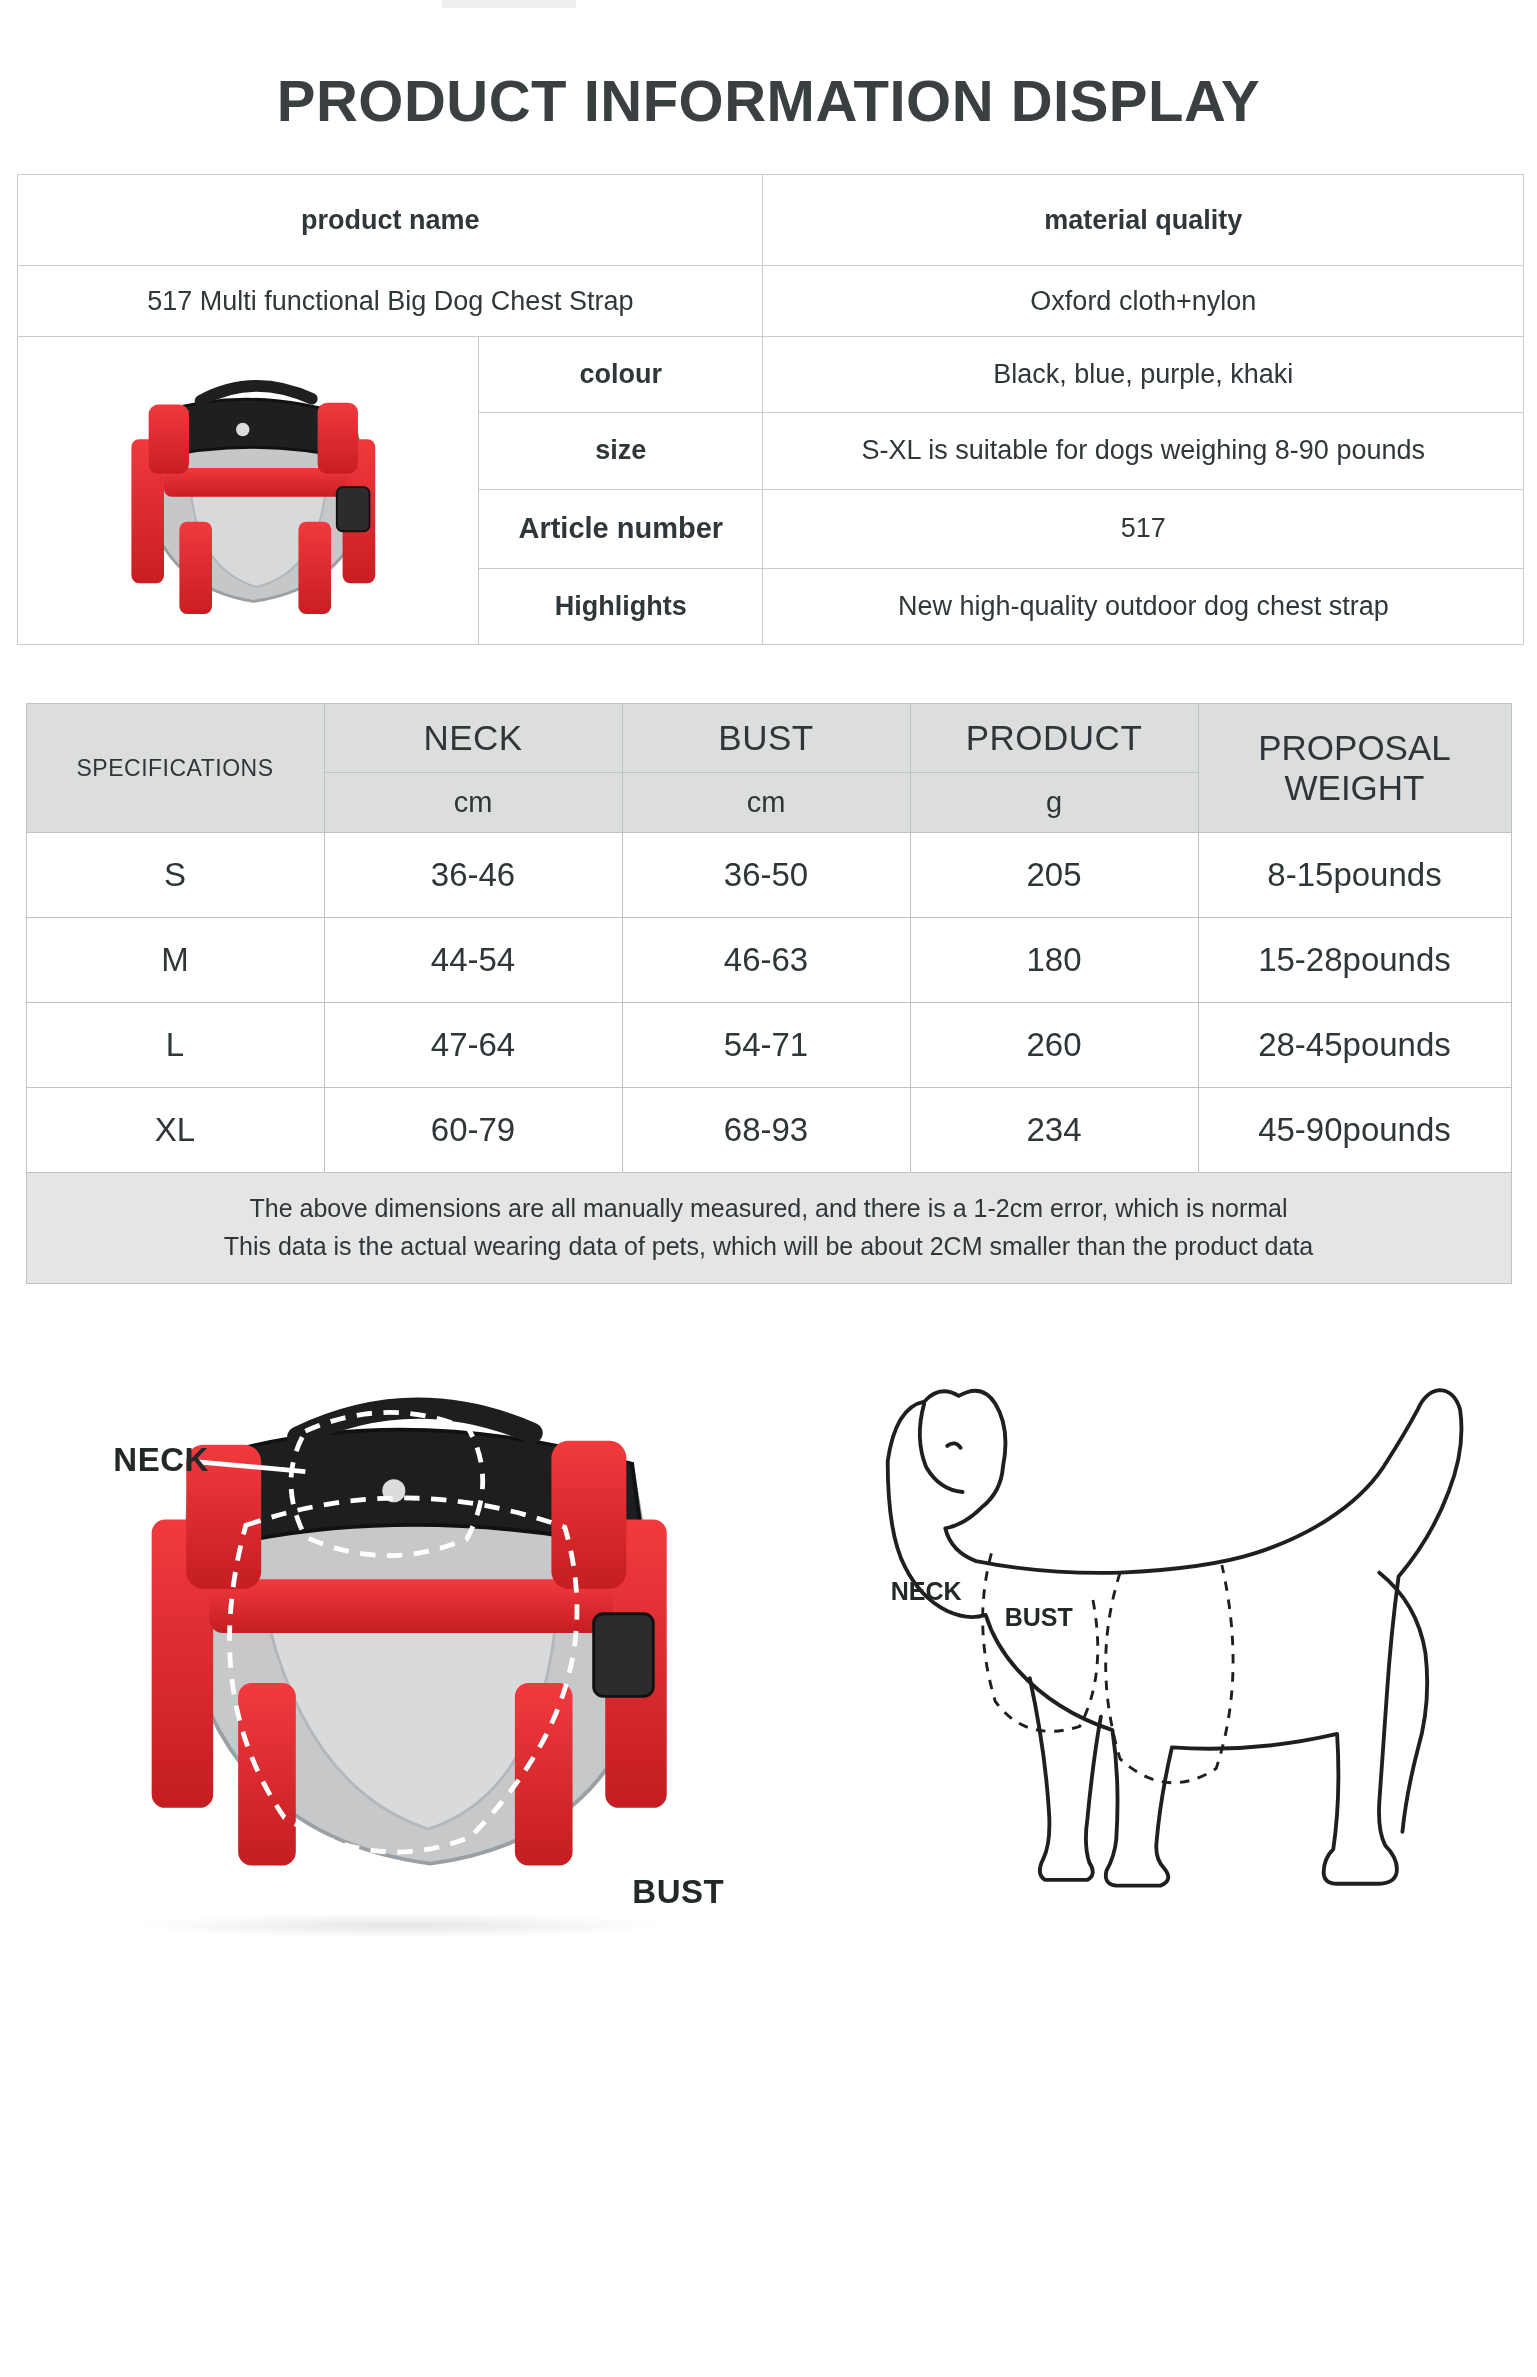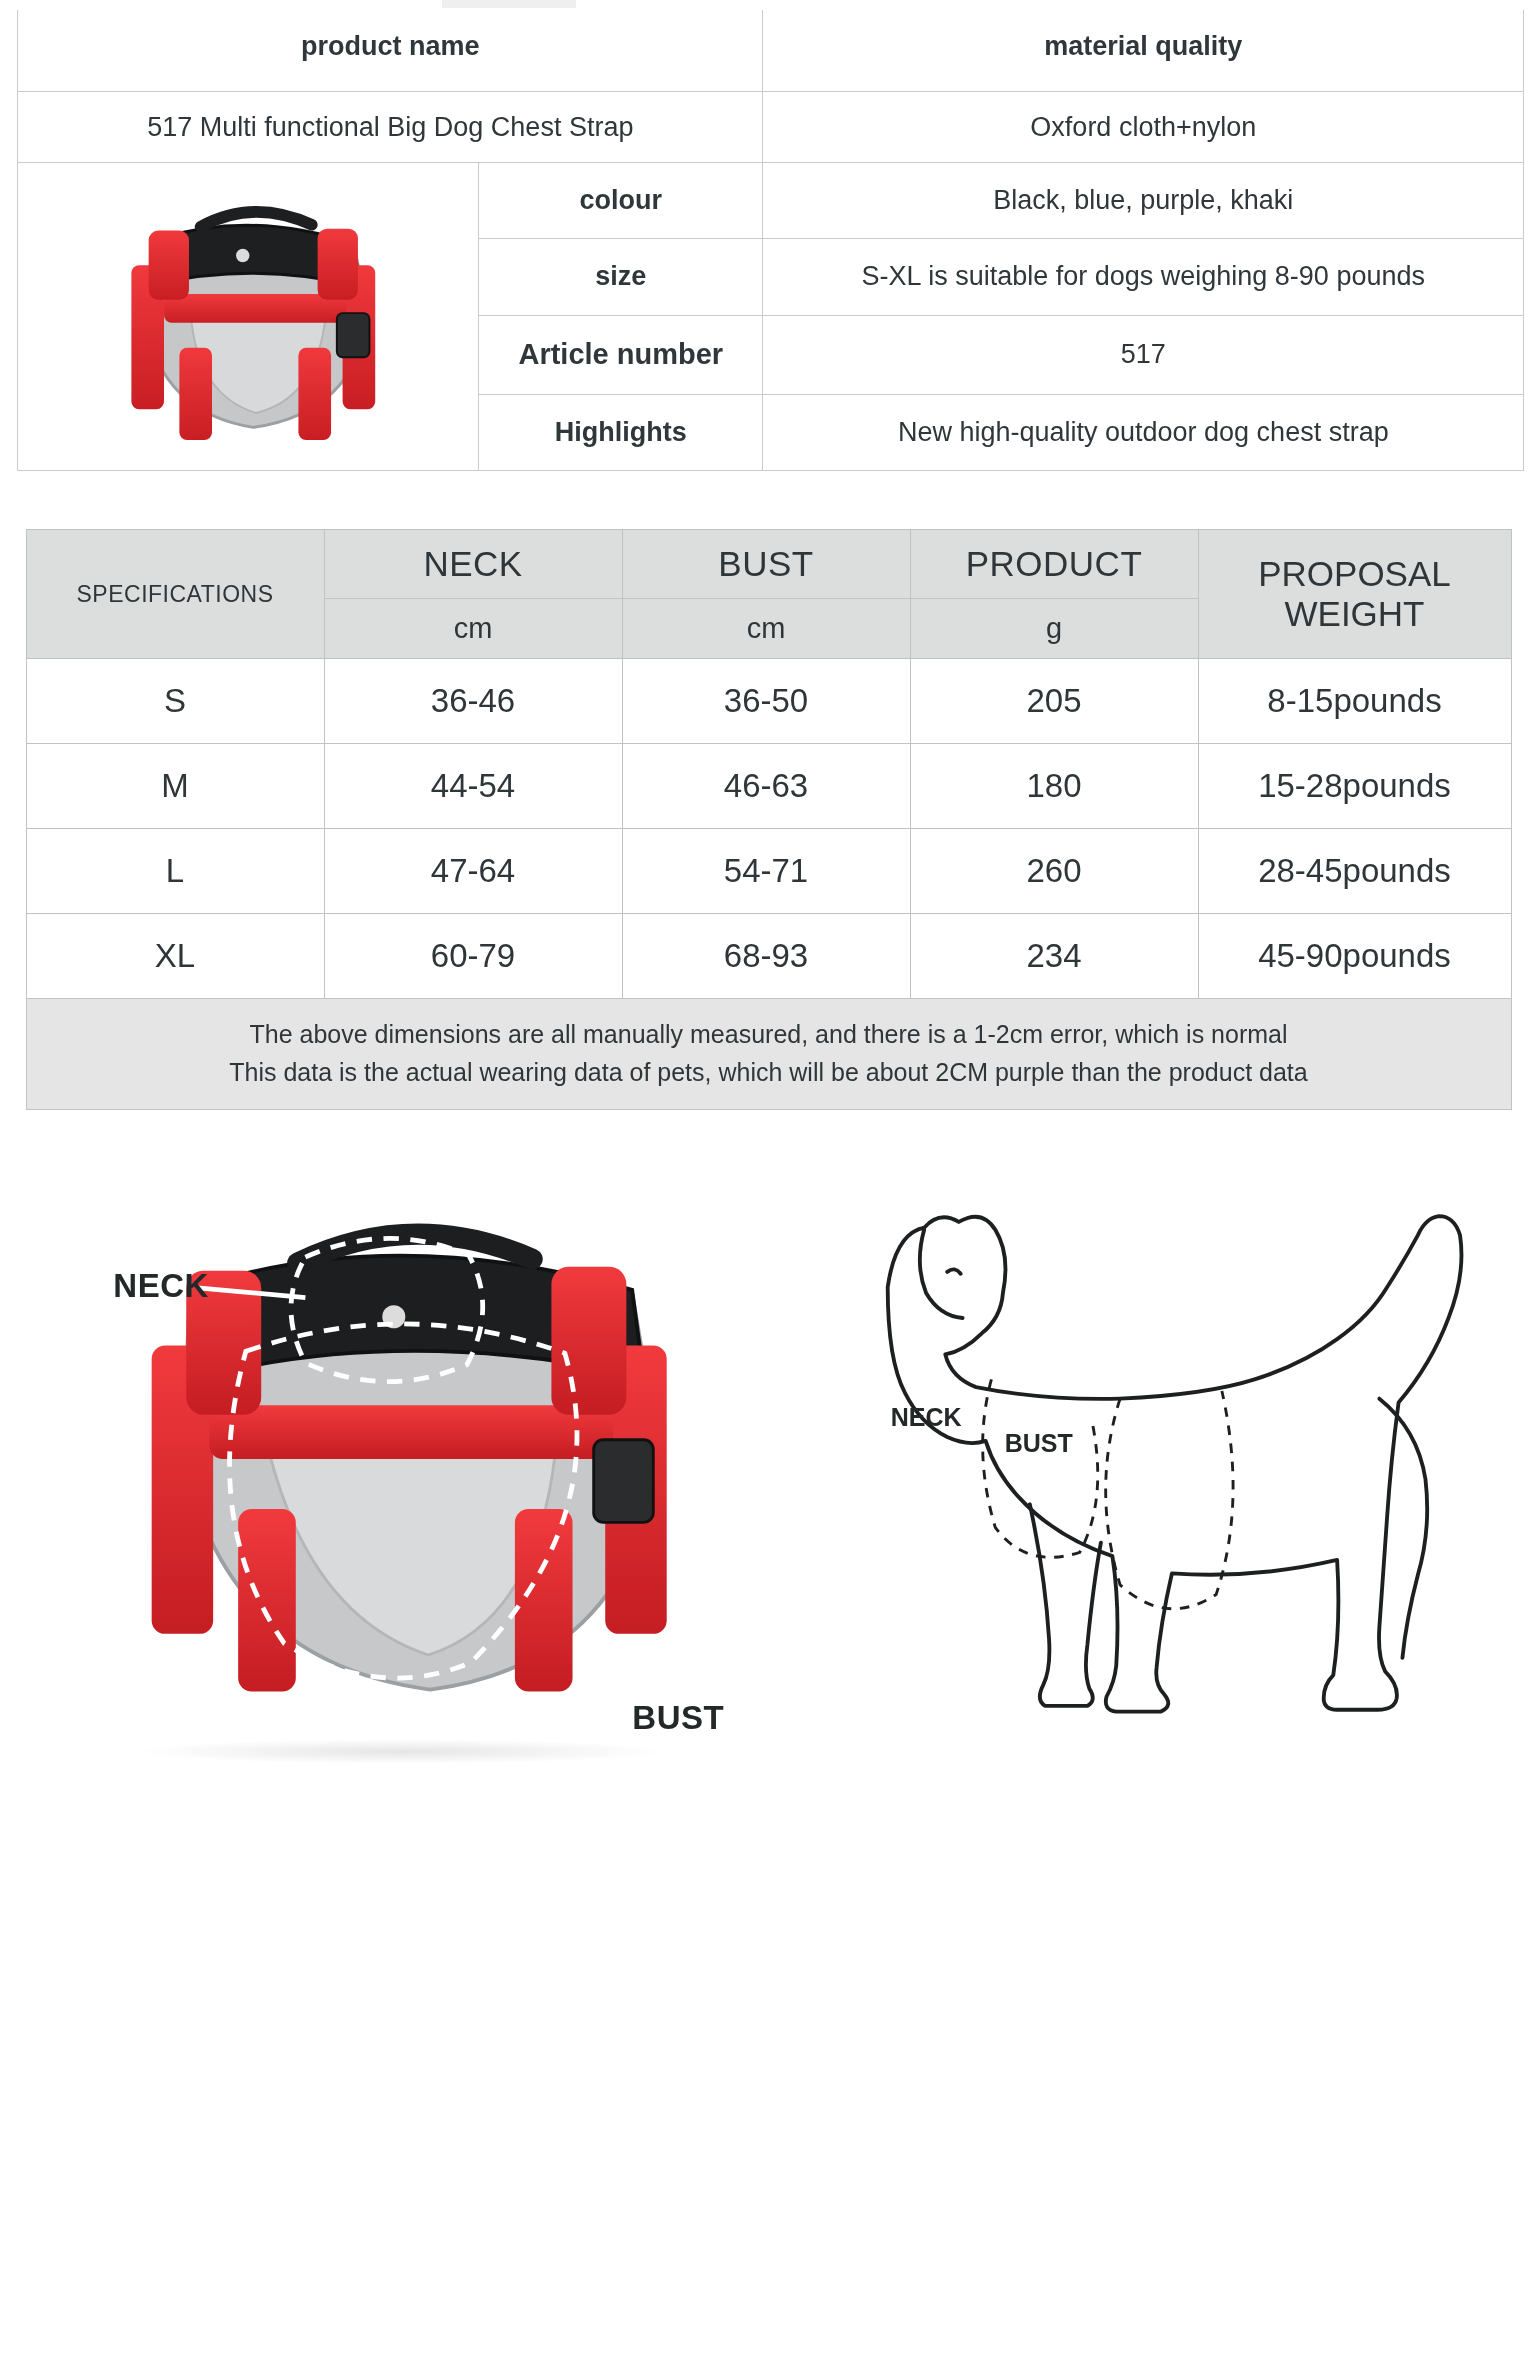--- a/index.html
+++ b/index.html
@@ -175,20 +175,21 @@
   }
 </style>
 </head>
 <body>
 
 <div class="page">
 
   <div class="top-strip"></div>
   <div class="ghost-bar"></div>
 
+  <div class="title">PRODUCT INFORMATION DISPLAY</div>
 
   <table class="info-table">
     <colgroup>
       <col style="width:461px">
       <col style="width:284px">
       <col style="width:761px">
     </colgroup>
     <tbody>
       <tr>
         <td class="info-head" colspan="2">product name</td>
@@ -296,21 +297,21 @@
       <tr class="spec-body">
         <td class="spec-size">XL</td>
         <td>60-79</td>
         <td>68-93</td>
         <td>234</td>
         <td>45-90pounds</td>
       </tr>
       <tr class="spec-note">
         <td colspan="5">
           <div>The above dimensions are all manually measured, and there is a 1-2cm error, which is normal</div>
-          <div>This data is the actual wearing data of pets, which will be about 2CM purple than the product data</div>
+          <div>This data is the actual wearing data of pets, which will be about 2CM smaller than the product data</div>
         </td>
       </tr>
     </tbody>
   </table>
 
   <div class="bottom">
 
     <div class="bottom-left">
       <svg width="769" height="615" viewBox="0 0 800 640" aria-hidden="true">
         <defs>

